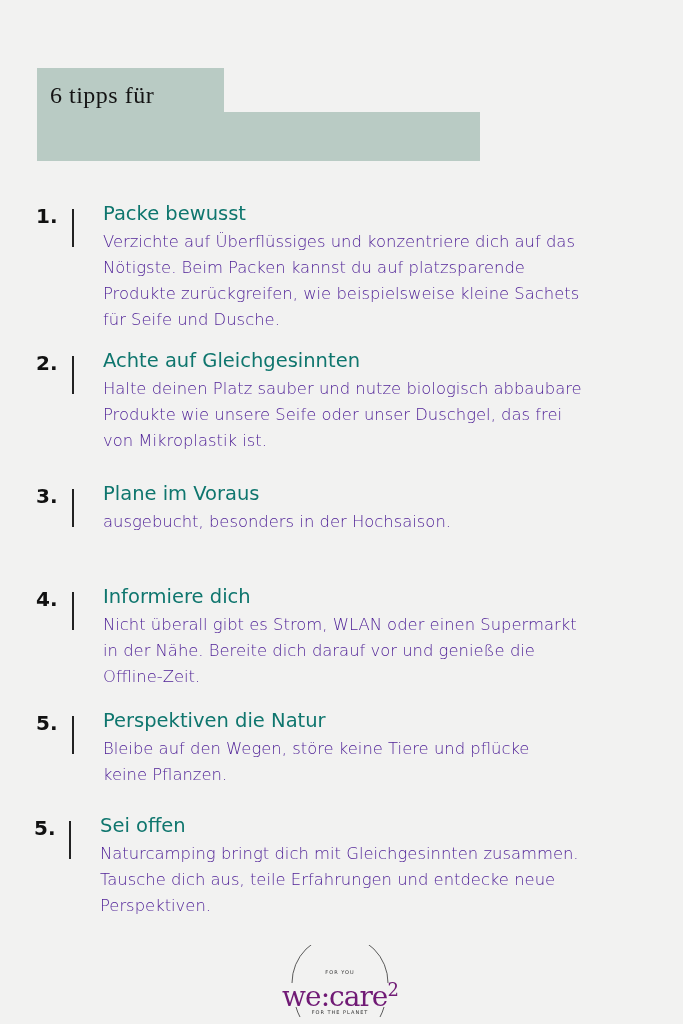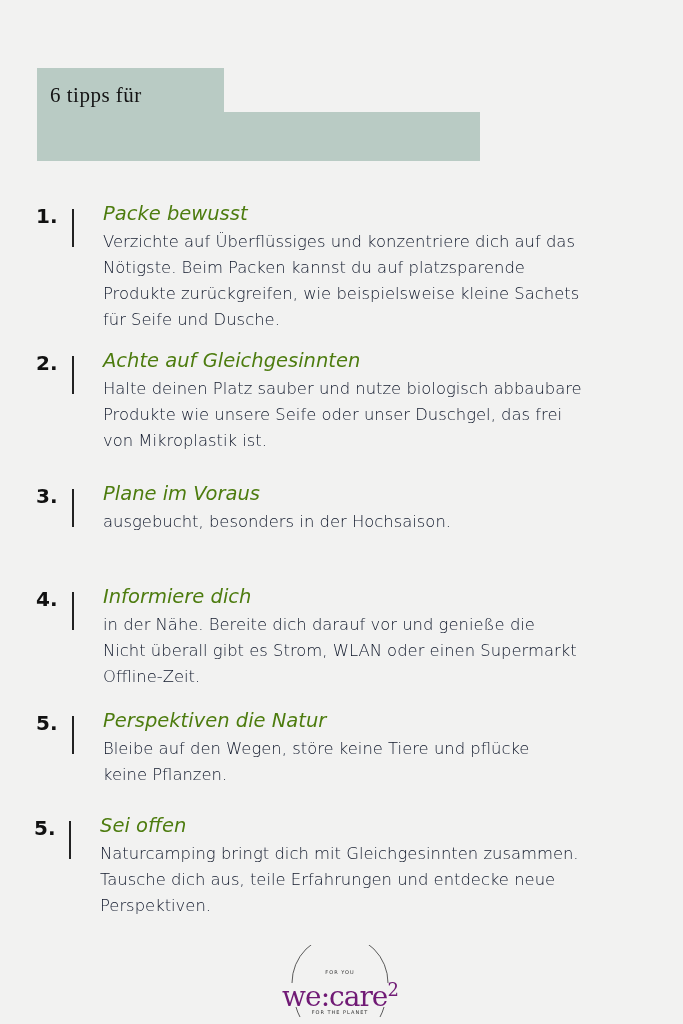--- a/index.html
+++ b/index.html
@@ -15,21 +15,21 @@
       background: #b9cbc4;
     }
     .title-row2 {
       position: absolute; left: 37px; top: 112px;
       width: 443px; height: 49px;
       background: #b9cbc4;
     }
     .title-text {
       position: absolute; left: 50px; top: 72px;
       font-family: "Liberation Serif", "DejaVu Serif", serif;
-      font-size: 21px; line-height: 47px;
+      font-size: 24px; line-height: 47px;
       color: #141414; letter-spacing: 0.5px;
       margin: 0; font-weight: normal;
     }
     .title-text span { display: block; white-space: nowrap; }
 
     .tip {
       position: absolute; left: 0; width: 683px;
     }
     .tip-num {
       position: absolute; left: 36px; top: 0;
@@ -38,28 +38,28 @@
       color: #111;
     }
     .tip-bar {
       position: absolute; left: 72px; top: 6px;
       width: 1.5px; height: 38px; background: #222;
     }
     .tip-heading {
       position: absolute; left: 103px; top: -2px;
       font-family: "DejaVu Sans", sans-serif;
       font-size: 19.5px; line-height: 26px;
-      color: #4d7c0f; white-space: nowrap; font-style: italic;
+      color: #0f766e; white-space: nowrap;
     }
     .tip-body {
       position: absolute; left: 103px; top: 26px;
       width: 570px;
       font-family: "DejaVu Sans", sans-serif;
       font-size: 16.4px; line-height: 26px;
-      color: #0f172a;
+      color: #4c1d95;
       font-weight: 300;
     }
     .tip-body span { display: block; white-space: nowrap; }
 
     .logo {
       position: absolute; left: 270px; top: 945px;
       width: 140px; height: 79px;
     }
     .logo svg { position: absolute; left: 0; top: 0; }
     .logo-top {
@@ -122,22 +122,22 @@
   <div class="tip-body">
     <span>ausgebucht, besonders in der Hochsaison.</span>
   </div>
 </div>
 
 <div class="tip" style="top:586px;">
   <div class="tip-num">4.</div>
   <div class="tip-bar"></div>
   <div class="tip-heading">Informiere dich</div>
   <div class="tip-body">
+    <span>Nicht überall gibt es Strom, WLAN oder einen Supermarkt</span>
     <span>in der Nähe. Bereite dich darauf vor und genieße die</span>
-    <span>Nicht überall gibt es Strom, WLAN oder einen Supermarkt</span>
     <span>Offline-Zeit.</span>
   </div>
 </div>
 
 <div class="tip" style="top:710px;">
   <div class="tip-num">5.</div>
   <div class="tip-bar"></div>
   <div class="tip-heading">Perspektiven die Natur</div>
   <div class="tip-body">
     <span>Bleibe auf den Wegen, störe keine Tiere und pflücke</span>

